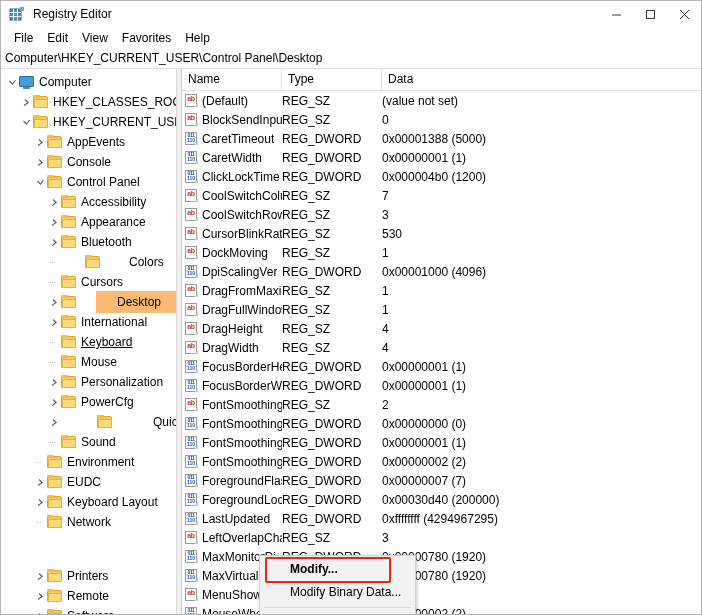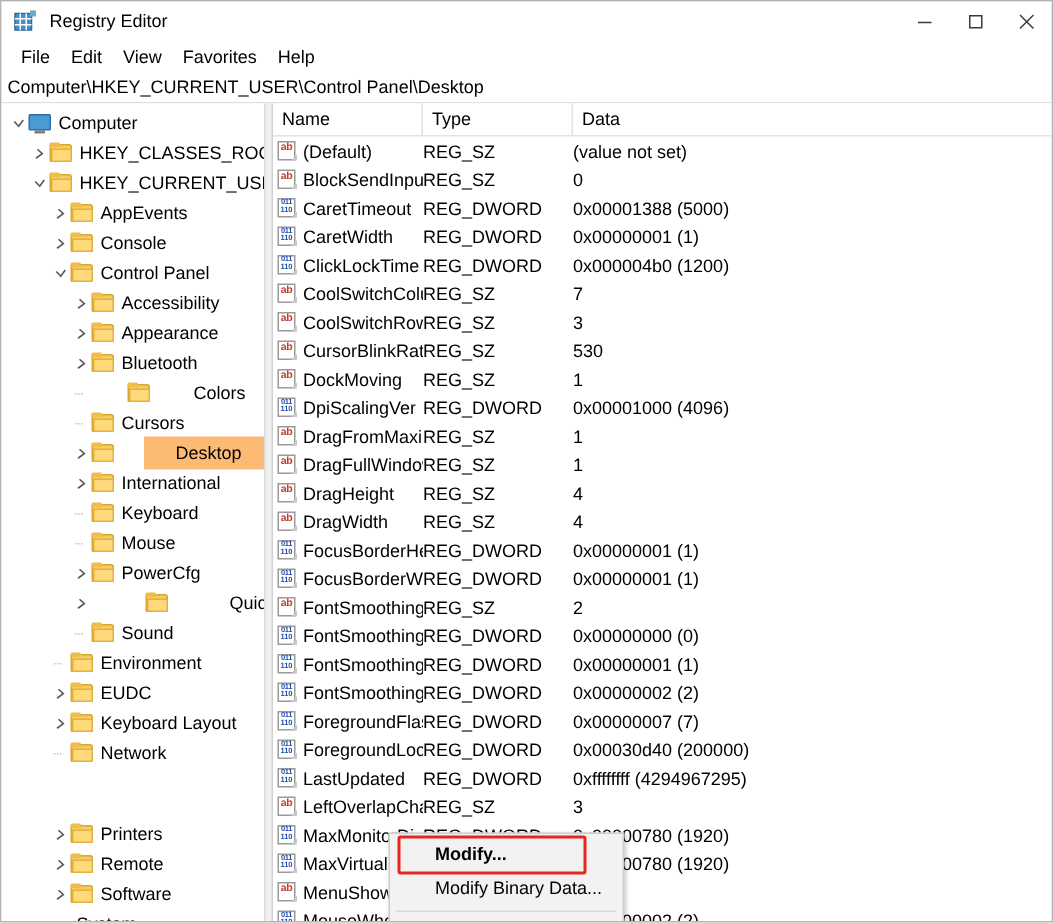--- a/index.html
+++ b/index.html
@@ -565,45 +565,58 @@
                 <polyline points="3,1.5 6.2,4.5 2,7.5" fill="none" stroke="#5a5a5a" stroke-width="1.1"></polyline>
               </svg>
             </span>
             <span class="ficon">
               <span class="back"></span>
               <span class="tab"></span>
               <span class="front"></span>
             </span>
             <span class="tlabel">International</span>
           </div>
+          <div class="tnode" style="padding-left: 46px; text-decoration: underline;">
+            <span class="chev">
+              <svg width="9" height="9" viewBox="0 0 9 9">
+                <line x1="0" y1="4.5" x2="6" y2="4.5" stroke="#c2c2c2" stroke-width="1" stroke-dasharray="1 1"></line>
+              </svg>
+            </span>
+            <span class="ficon">
+              <span class="back"></span>
+              <span class="tab"></span>
+              <span class="front"></span>
+            </span>
+            <span class="tlabel">Keyboard</span>
+          </div>
           <div class="tnode" style="padding-left: 46px;">
             <span class="chev">
               <svg width="9" height="9" viewBox="0 0 9 9">
                 <line x1="0" y1="4.5" x2="6" y2="4.5" stroke="#c2c2c2" stroke-width="1" stroke-dasharray="1 1"></line>
               </svg>
             </span>
             <span class="ficon">
               <span class="back"></span>
               <span class="tab"></span>
               <span class="front"></span>
             </span>
-            <span class="tlabel">Keyboard</span>
+            <span class="tlabel">Mouse</span>
           </div>
           <div class="tnode" style="padding-left: 46px;">
             <span class="chev">
               <svg width="9" height="9" viewBox="0 0 9 9">
-                <line x1="0" y1="4.5" x2="6" y2="4.5" stroke="#c2c2c2" stroke-width="1" stroke-dasharray="1 1"></line>
-              </svg>
-            </span>
-            <span class="ficon">
-              <span class="back"></span>
-              <span class="tab"></span>
-              <span class="front"></span>
-            </span>
-            <span class="tlabel">Mouse</span>
+                <polyline points="3,1.5 6.2,4.5 2,7.5" fill="none" stroke="#5a5a5a" stroke-width="1.1"></polyline>
+              </svg>
+            </span>
+            <span class="ficon">
+              <span class="back"></span>
+              <span class="tab"></span>
+              <span class="front"></span>
+            </span>
+            <span class="tlabel">Personalization</span>
           </div>
           <div class="tnode" style="padding-left: 46px;">
             <span class="chev">
               <svg width="9" height="9" viewBox="0 0 9 9">
                 <polyline points="3,1.5 6.2,4.5 2,7.5" fill="none" stroke="#5a5a5a" stroke-width="1.1"></polyline>
               </svg>
             </span>
             <span class="ficon">
               <span class="back"></span>
               <span class="tab"></span>

